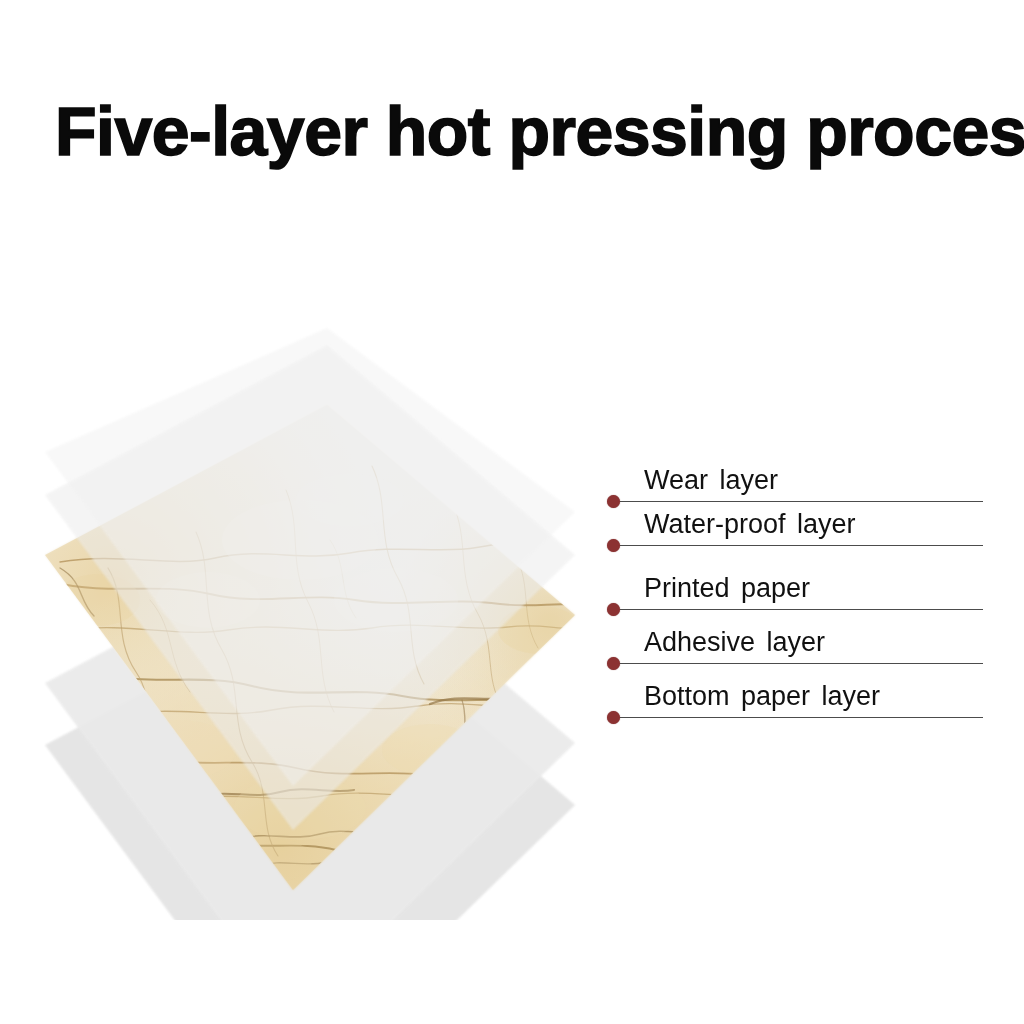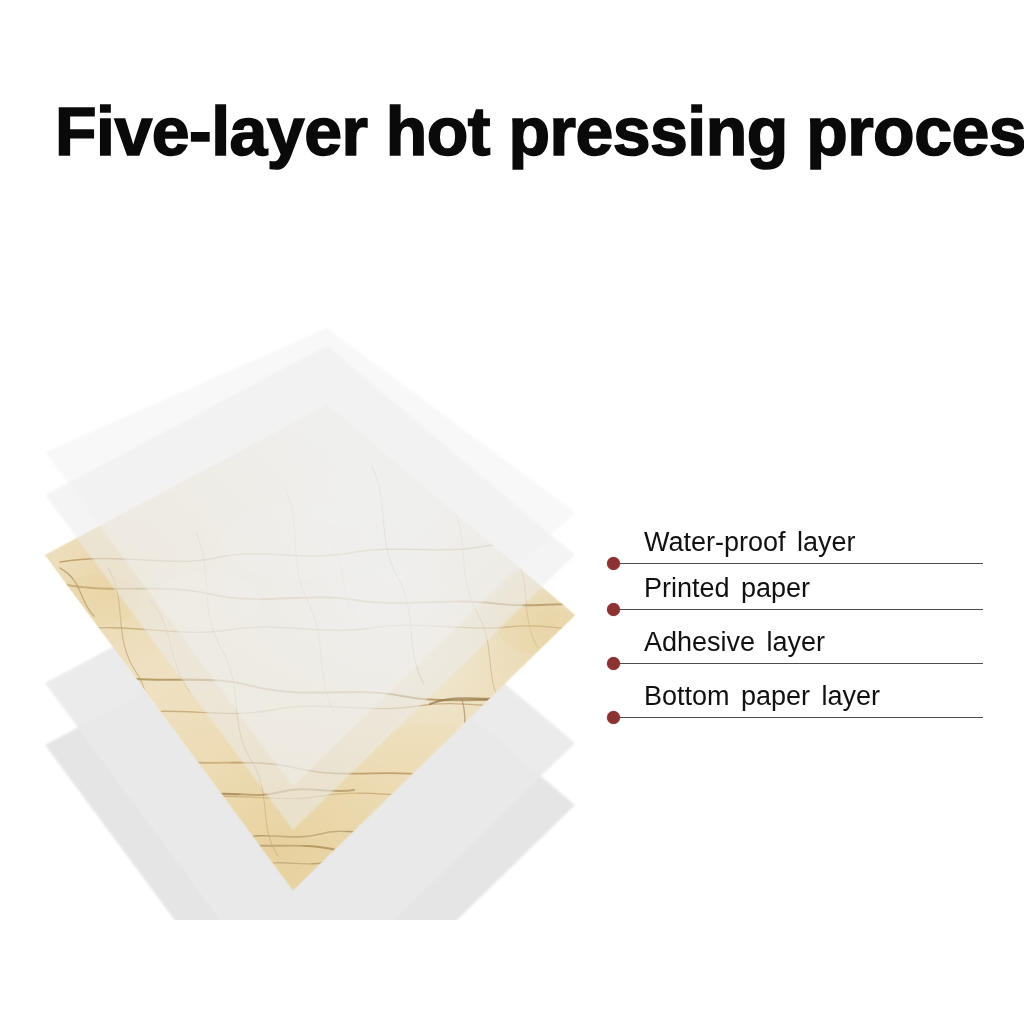--- a/index.html
+++ b/index.html
@@ -220,22 +220,27 @@
       </g>
 
       <g>
         <polygon points="45,152 327,28 575,212 293,486" fill="#f1f1f1" opacity="0.48" filter="url(#softEdge)"></polygon>
       </g>
     </svg>
   </div>
 
   <div id="callouts">
 
-
-    <div class="callout" style="top:62px;">
+    <div class="callout" style="top:0px;">
+      <span class="callout-rule"></span>
+      <span class="callout-dot"></span>
+      <span class="callout-label">Wear  layer</span>
+    </div>
+
+    <div class="callout" style="top:44px;">
       <span class="callout-rule"></span>
       <span class="callout-dot"></span>
       <span class="callout-label">Water-proof  layer</span>
     </div>
 
     <div class="callout" style="top:108px;">
       <span class="callout-rule"></span>
       <span class="callout-dot"></span>
       <span class="callout-label">Printed  paper</span>
     </div>

